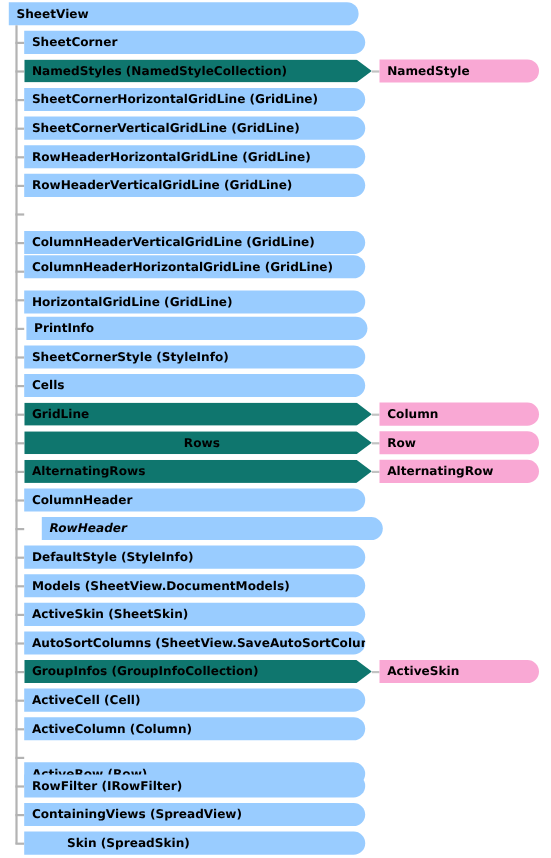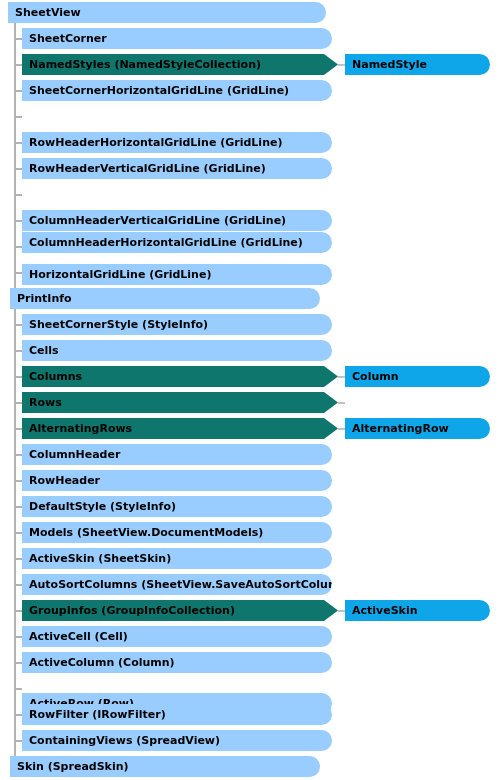--- a/index.html
+++ b/index.html
@@ -76,21 +76,21 @@
 
   
   .node.orange {
     background: #0f766e;
     border-radius: 0;
     clip-path: polygon(0 0, calc(100% - 14px) 0, 100% 50%, calc(100% - 14px) 100%, 0 100%);
   }
 
   
   .node.right {
-    background: #0ea5e9;
+    background: #f9a8d4;
     border-top-right-radius: 11px;
     border-bottom-right-radius: 11px;
   }
 </style>
 </head>
 <body>
 
 <div id="diagram">
     <div class="node blue" style="left: 8px; top: 2px; width: 318px;">
       <span class="node-label">SheetView</span>
@@ -106,20 +106,23 @@
     </div>
     <div class="link-line" style="left: 338px; top: 63.5px; width: 7px;"></div>
     <div class="node right" style="left: 345px; top: 54px; width: 145px;">
       <span class="node-label">NamedStyle</span>
     </div>
     <div class="tree-stub" style="top: 89.5px;"></div>
     <div class="node blue" style="left: 22px; top: 80px; width: 310px;">
       <span class="node-label">SheetCornerHorizontalGridLine (GridLine)</span>
     </div>
     <div class="tree-stub" style="top: 115.5px;"></div>
+    <div class="node blue" style="left: 22px; top: 106px; width: 310px;">
+      <span class="node-label">SheetCornerVerticalGridLine (GridLine)</span>
+    </div>
     <div class="tree-stub" style="top: 141.5px;"></div>
     <div class="node blue" style="left: 22px; top: 132px; width: 310px;">
       <span class="node-label">RowHeaderHorizontalGridLine (GridLine)</span>
     </div>
     <div class="tree-stub" style="top: 167.5px;"></div>
     <div class="node blue" style="left: 22px; top: 158px; width: 310px;">
       <span class="node-label">RowHeaderVerticalGridLine (GridLine)</span>
     </div>
     <div class="tree-stub" style="top: 193.5px;"></div>
     <div class="node blue" style="left: 22px; top: 184px; width: 310px; margin-top: 48px;">
@@ -128,58 +131,61 @@
     <div class="tree-stub" style="top: 219.5px;"></div>
     <div class="node blue" style="left: 22px; top: 210px; width: 310px;">
       <span class="node-label">ColumnHeaderVerticalGridLine (GridLine)</span>
     </div>
     <div class="tree-stub" style="top: 245.5px;"></div>
     <div class="node blue" style="left: 22px; top: 236px; width: 310px; margin-top: 28px;">
       <span class="node-label">HorizontalGridLine (GridLine)</span>
     </div>
     <div class="tree-stub" style="top: 271.5px;"></div>
     <div class="tree-stub" style="top: 297.5px;"></div>
-    <div class="node blue" style="left: 10px; top: 288px; width: 310px; align-items: flex-end;">
+    <div class="node blue" style="left: 24px; top: 288px; width: 310px; align-items: flex-end;">
       <span class="node-label">PrintInfo</span>
     </div>
     <div class="tree-stub" style="top: 323.5px;"></div>
     <div class="node blue" style="left: 22px; top: 314px; width: 310px;">
       <span class="node-label">SheetCornerStyle (StyleInfo)</span>
     </div>
     <div class="tree-stub" style="top: 349.5px;"></div>
     <div class="node blue" style="left: 22px; top: 340px; width: 310px;">
       <span class="node-label">Cells</span>
     </div>
     <div class="tree-stub" style="top: 375.5px;"></div>
     <div class="node orange" style="left: 22px; top: 366px; width: 316px;">
-      <span class="node-label">Columns</span>
+      <span class="node-label">GridLine</span>
     </div>
     <div class="link-line" style="left: 338px; top: 375.5px; width: 7px;"></div>
     <div class="node right" style="left: 345px; top: 366px; width: 145px;">
       <span class="node-label">Column</span>
     </div>
     <div class="tree-stub" style="top: 401.5px;"></div>
-    <div class="node orange" style="left: 22px; top: 392px; width: 316px;">
+    <div class="node orange" style="left: 22px; top: 392px; width: 316px; justify-content: center;">
       <span class="node-label">Rows</span>
     </div>
     <div class="link-line" style="left: 338px; top: 401.5px; width: 7px;"></div>
+    <div class="node right" style="left: 345px; top: 392px; width: 145px;">
+      <span class="node-label">Row</span>
+    </div>
     <div class="tree-stub" style="top: 427.5px;"></div>
     <div class="node orange" style="left: 22px; top: 418px; width: 316px;">
       <span class="node-label">AlternatingRows</span>
     </div>
     <div class="link-line" style="left: 338px; top: 427.5px; width: 7px;"></div>
     <div class="node right" style="left: 345px; top: 418px; width: 145px;">
       <span class="node-label">AlternatingRow</span>
     </div>
     <div class="tree-stub" style="top: 453.5px;"></div>
     <div class="node blue" style="left: 22px; top: 444px; width: 310px;">
       <span class="node-label">ColumnHeader</span>
     </div>
     <div class="tree-stub" style="top: 479.5px;"></div>
-    <div class="node blue" style="left: 22px; top: 470px; width: 310px;">
+    <div class="node blue" style="left: 38px; top: 470px; width: 310px; font-style: italic;">
       <span class="node-label">RowHeader</span>
     </div>
     <div class="tree-stub" style="top: 505.5px;"></div>
     <div class="node blue" style="left: 22px; top: 496px; width: 310px;">
       <span class="node-label">DefaultStyle (StyleInfo)</span>
     </div>
     <div class="tree-stub" style="top: 531.5px;"></div>
     <div class="node blue" style="left: 22px; top: 522px; width: 310px;">
       <span class="node-label">Models (SheetView.DocumentModels)</span>
     </div>
@@ -213,16 +219,16 @@
     </div>
     <div class="tree-stub" style="top: 713.5px;"></div>
     <div class="node blue" style="left: 22px; top: 704px; width: 310px;">
       <span class="node-label">RowFilter (IRowFilter)</span>
     </div>
     <div class="tree-stub" style="top: 739.5px;"></div>
     <div class="node blue" style="left: 22px; top: 730px; width: 310px;">
       <span class="node-label">ContainingViews (SpreadView)</span>
     </div>
     <div class="tree-stub" style="top: 765.5px;"></div>
-    <div class="node blue" style="left: 10px; top: 756px; width: 310px;">
+    <div class="node blue" style="left: 22px; top: 756px; width: 310px; padding-left: 32px;">
       <span class="node-label">Skin (SpreadSkin)</span>
     </div>
   </div>
 
 </body></html>

